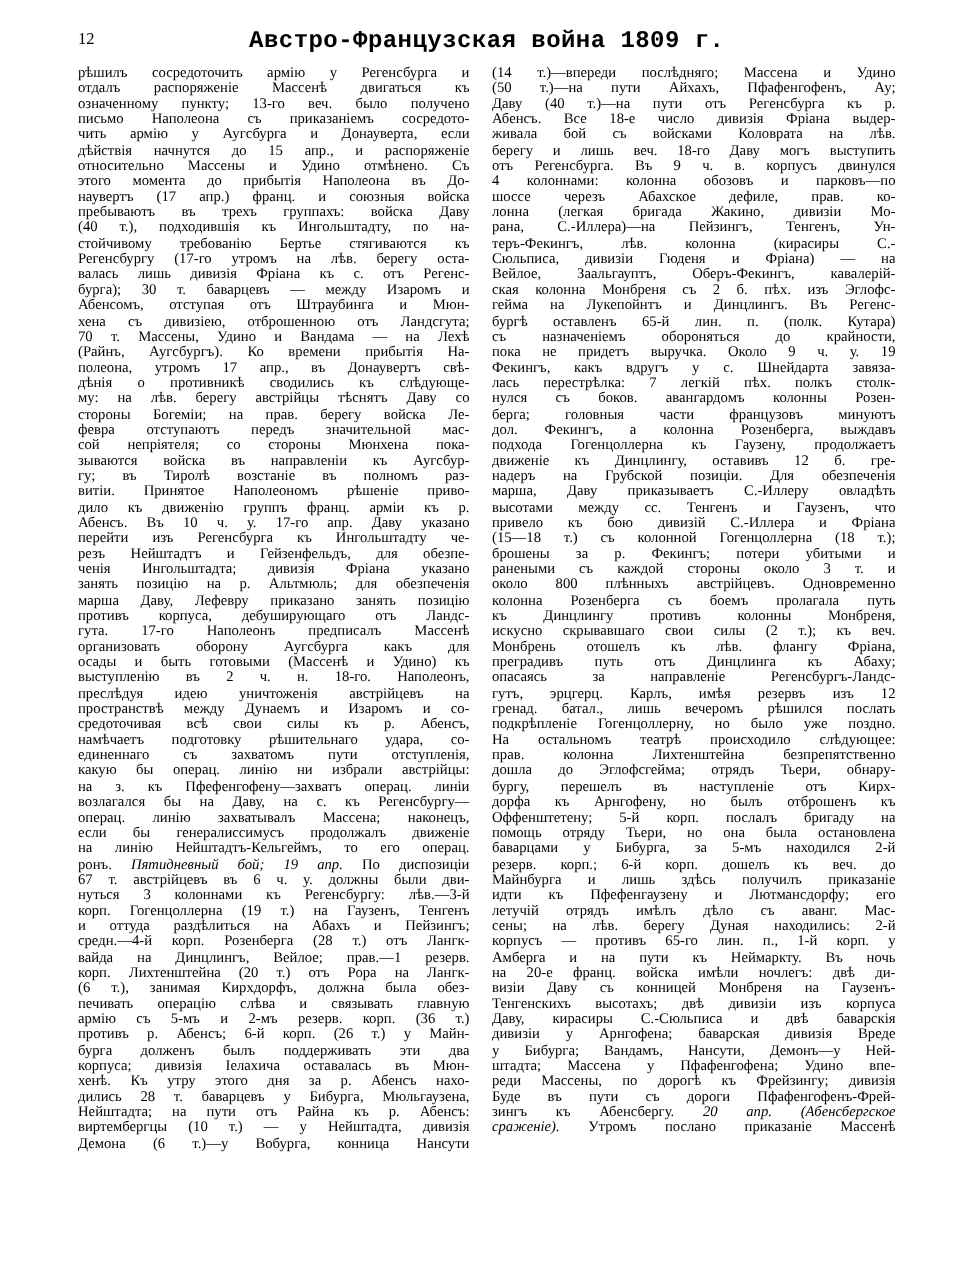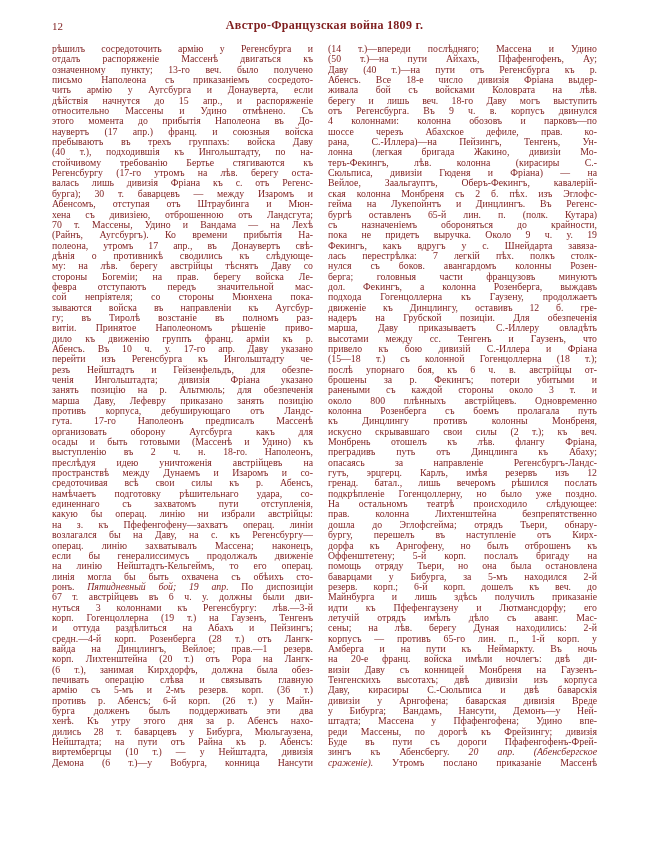--- a/index.html
+++ b/index.html
@@ -1,43 +1,43 @@
 <!DOCTYPE html>
 <html><head>
 <meta charset="utf-8">
 <style>
   html, body { margin: 0; padding: 0; background: #ffffff; }
   .page {
     position: relative;
     width: 650px;
     height: 852px;
     background: #ffffff;
-    color: #7f1d1d;
+    color: #000000;
     font-family: "Liberation Serif", serif;
     overflow: hidden;
   }
   .header {
     position: absolute;
     top: 17px;
     left: 52px;
     width: 545px;
     height: 18px;
   }
   .pageno {
     position: absolute;
     left: 0;
     top: 3px;
     font-size: 11px;
     font-family: "Liberation Serif", serif;
   }
   .title {
     text-align: center;
-    font-family: Liberation Serif, serif;
+    font-family: Liberation Mono, monospace;
     font-weight: 700;
-    font-size: 12px;
+    font-size: 16px;
     letter-spacing: 0.3px;
     padding-top: 1px;
   }
   .columns {
     position: absolute;
     top: 44px;
     left: 52px;
     display: flex;
   }
   .col { overflow: hidden; }
@@ -108,73 +108,72 @@
         <div class="tline"><span>пространствѣ между Дунаемъ и Изаромъ и со-</span></div>
         <div class="tline"><span>средоточивая всѣ свои силы къ р. Абенсъ,</span></div>
         <div class="tline"><span>намѣчаетъ подготовку рѣшительнаго удара, со-</span></div>
         <div class="tline"><span>единеннаго съ захватомъ пути отступленія,</span></div>
         <div class="tline"><span>какую бы операц. линію ни избрали австрійцы:</span></div>
         <div class="tline"><span>на з. къ Пфефенгофену—захватъ операц. линіи</span></div>
         <div class="tline"><span>возлагался бы на Даву, на с. къ Регенсбургу—</span></div>
         <div class="tline"><span>операц. линію захватывалъ Массена; наконецъ,</span></div>
         <div class="tline"><span>если бы генералиссимусъ продолжалъ движеніе</span></div>
         <div class="tline"><span>на линію Нейштадтъ-Кельгеймъ, то его операц.</span></div>
-        <div class="tline"><span>линія могла бы быть охвачена съ обѣихъ сто-</span></div>
         <div class="tline"><span>ронъ. </span><span class="it">Пятидневный бой; 19 апр.</span><span> По диспозиціи</span></div>
         <div class="tline"><span>67 т. австрійцевъ въ 6 ч. у. должны были дви-</span></div>
         <div class="tline"><span>нуться 3 колоннами къ Регенсбургу: лѣв.—3-й</span></div>
         <div class="tline"><span>корп. Гогенцоллерна (19 т.) на Гаузенъ, Тенгенъ</span></div>
         <div class="tline"><span>и оттуда раздѣлиться на Абахъ и Пейзингъ;</span></div>
         <div class="tline"><span>средн.—4-й корп. Розенберга (28 т.) отъ Лангк-</span></div>
         <div class="tline"><span>вайда на Динцлингъ, Вейлое; прав.—1 резерв.</span></div>
         <div class="tline"><span>корп. Лихтенштейна (20 т.) отъ Рора на Лангк-</span></div>
         <div class="tline"><span>(6 т.), занимая Кирхдорфъ, должна была обез-</span></div>
         <div class="tline"><span>печивать операцію слѣва и связывать главную</span></div>
         <div class="tline"><span>армію съ 5-мъ и 2-мъ резерв. корп. (36 т.)</span></div>
         <div class="tline"><span>противъ р. Абенсъ; 6-й корп. (26 т.) у Майн-</span></div>
         <div class="tline"><span>бурга долженъ былъ поддерживать эти два</span></div>
+        <div class="tline"><span>корпуса; дивизія Іелахича оставалась въ Мюн-</span></div>
         <div class="tline"><span>хенѣ. Къ утру этого дня за р. Абенсъ нахо-</span></div>
         <div class="tline"><span>дились 28 т. баварцевъ у Бибурга, Мюльгаузена,</span></div>
         <div class="tline"><span>Нейштадта; на пути отъ Райна къ р. Абенсъ:</span></div>
         <div class="tline"><span>виртембергцы (10 т.) — у Нейштадта, дивизія</span></div>
         <div class="tline"><span>Демона (6 т.)—у Вобурга, конница Нансути</span></div>
       </div>
     <div class="col col-right">
         <div class="tline"><span>(14 т.)—впереди послѣдняго; Массена и Удино</span></div>
         <div class="tline"><span>(50 т.)—на пути Айхахъ, Пфафенгофенъ, Ау;</span></div>
         <div class="tline"><span>Даву (40 т.)—на пути отъ Регенсбурга къ р.</span></div>
         <div class="tline"><span>Абенсъ. Все 18-е число дивизія Фріана выдер-</span></div>
         <div class="tline"><span>живала бой съ войсками Коловрата на лѣв.</span></div>
         <div class="tline"><span>берегу и лишь веч. 18-го Даву могъ выступить</span></div>
         <div class="tline"><span>отъ Регенсбурга. Въ 9 ч. в. корпусъ двинулся</span></div>
         <div class="tline"><span>4 колоннами: колонна обозовъ и парковъ—по</span></div>
         <div class="tline"><span>шоссе черезъ Абахское дефиле, прав. ко-</span></div>
+        <div class="tline"><span>лонна (легкая бригада Жакино, дивизіи Мо-</span></div>
         <div class="tline"><span>рана, С.-Иллера)—на Пейзингъ, Тенгенъ, Ун-</span></div>
-        <div class="tline"><span>лонна (легкая бригада Жакино, дивизіи Мо-</span></div>
         <div class="tline"><span>теръ-Фекингъ, лѣв. колонна (кирасиры С.-</span></div>
         <div class="tline"><span>Сюльписа, дивизіи Гюденя и Фріана) — на</span></div>
         <div class="tline"><span>Вейлое, Заальгауптъ, Оберъ-Фекингъ, кавалерій-</span></div>
         <div class="tline"><span>ская колонна Монбреня съ 2 б. пѣх. изъ Эглофс-</span></div>
         <div class="tline"><span>гейма на Лукепойнтъ и Динцлингъ. Въ Регенс-</span></div>
         <div class="tline"><span>бургѣ оставленъ 65-й лин. п. (полк. Кутара)</span></div>
         <div class="tline"><span>съ назначеніемъ обороняться до крайности,</span></div>
         <div class="tline"><span>пока не придетъ выручка. Около 9 ч. у. 19</span></div>
         <div class="tline"><span>Фекингъ, какъ вдругъ у с. Шнейдарта завяза-</span></div>
         <div class="tline"><span>лась перестрѣлка: 7 легкій пѣх. полкъ столк-</span></div>
         <div class="tline"><span>нулся съ боков. авангардомъ колонны Розен-</span></div>
         <div class="tline"><span>берга; головныя части французовъ минуютъ</span></div>
         <div class="tline"><span>дол. Фекингъ, а колонна Розенберга, выждавъ</span></div>
         <div class="tline"><span>подхода Гогенцоллерна къ Гаузену, продолжаетъ</span></div>
         <div class="tline"><span>движеніе къ Динцлингу, оставивъ 12 б. гре-</span></div>
         <div class="tline"><span>надеръ на Грубской позиціи. Для обезпеченія</span></div>
         <div class="tline"><span>марша, Даву приказываетъ С.-Иллеру овладѣть</span></div>
         <div class="tline"><span>высотами между сс. Тенгенъ и Гаузенъ, что</span></div>
         <div class="tline"><span>привело къ бою дивизій С.-Иллера и Фріана</span></div>
         <div class="tline"><span>(15—18 т.) съ колонной Гогенцоллерна (18 т.);</span></div>
-        <div class="tline"><span>послѣ упорнаго боя, къ 6 ч. в. австрійцы от-</span></div>
         <div class="tline"><span>брошены за р. Фекингъ; потери убитыми и</span></div>
         <div class="tline"><span>ранеными съ каждой стороны около 3 т. и</span></div>
         <div class="tline"><span>около 800 плѣнныхъ австрійцевъ. Одновременно</span></div>
         <div class="tline"><span>колонна Розенберга съ боемъ пролагала путь</span></div>
         <div class="tline"><span>къ Динцлингу противъ колонны Монбреня,</span></div>
         <div class="tline"><span>искусно скрывавшаго свои силы (2 т.); къ веч.</span></div>
         <div class="tline"><span>Монбрень отошелъ къ лѣв. флангу Фріана,</span></div>
         <div class="tline"><span>преградивъ путь отъ Динцлинга къ Абаху;</span></div>
         <div class="tline"><span>опасаясь за направленіе Регенсбургъ-Ландс-</span></div>
         <div class="tline"><span>гутъ, эрцгерц. Карлъ, имѣя резервъ изъ 12</span></div>

